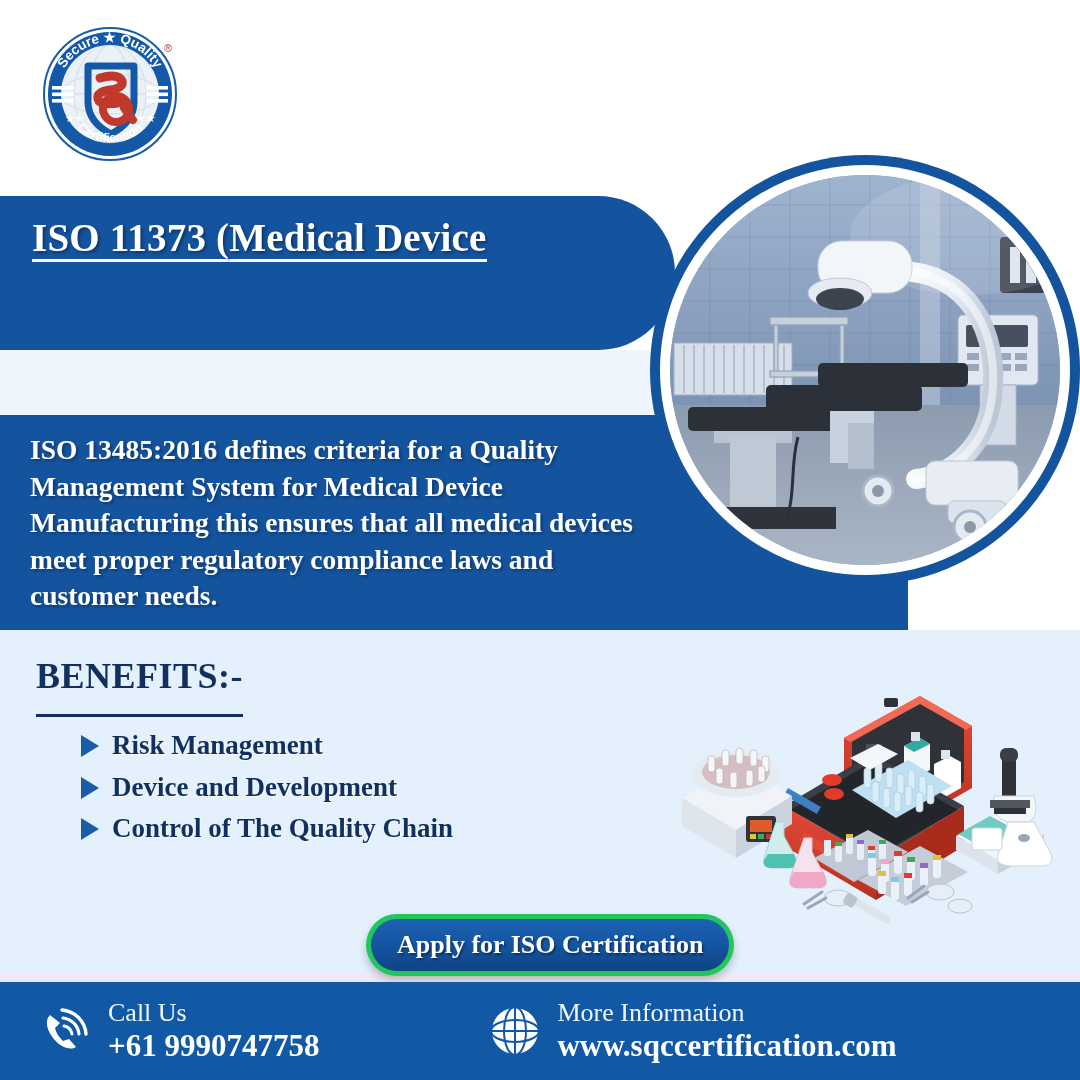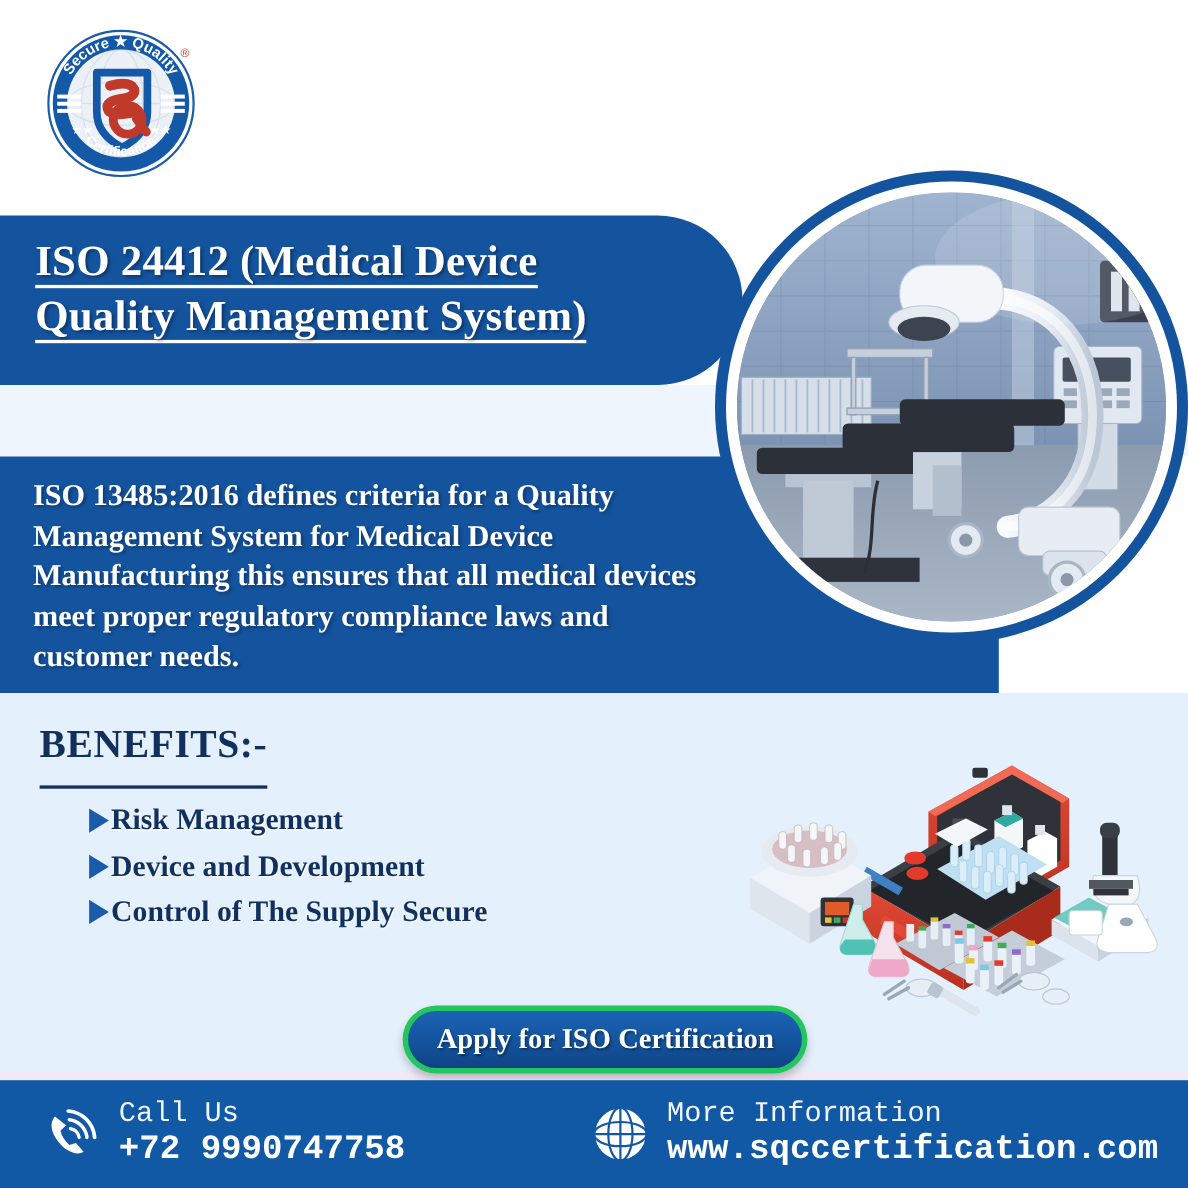--- a/index.html
+++ b/index.html
@@ -68,21 +68,21 @@
   
   .benefits-bg{position:absolute;left:0;top:630px;width:1080px;height:352px;background:#E4F0FC;z-index:1;}
   .benefits{position:absolute;left:36px;top:655px;width:520px;z-index:5;}
   .benefits-title{
     display:inline-block;color:#12305E;font-weight:bold;font-size:36px;
     border-bottom:3px solid #12305E;padding-bottom:17px;margin:0 0 14px 0;
     letter-spacing:.5px;
   }
   .benefit-list{list-style:none;margin:0;padding:0;}
   .benefit-item{
-    display:flex;align-items:center;gap:2px;margin:0 0 12px 6px;padding-left:39px;
+    display:flex;align-items:center;gap:13px;margin:0 0 12px 6px;padding-left:39px;
   }
   .arrow{
     width:0;height:0;flex:0 0 auto;
     border-left:18px solid #1A5BAA;
     border-top:11px solid transparent;border-bottom:11px solid transparent;
   }
   .benefit-label{
     color:#12305E;font-weight:bold;font-size:27px;line-height:1.1;
     text-shadow:1px 1px 1px rgba(255,255,255,.8);
   }
@@ -110,21 +110,21 @@
   .footer-gap{position:absolute;left:0;top:974px;width:1080px;height:8px;background:#F2E9F6;z-index:2;}
   .footer{
     position:absolute;left:0;top:982px;width:1080px;height:98px;background:#1259A5;z-index:10;
     display:flex;align-items:center;
   }
   .f-block{display:flex;align-items:center;}
   .f-block.call{margin-left:36px;}
   .f-block.web{margin-left:168px;}
   .f-icon{flex:0 0 auto;margin-right:14px;}
   .f-icon svg{display:block;}
-  .f-lines{display:flex;flex-direction:column;justify-content:space-between;font-family:Liberation Mono, monospace;}
+  .f-lines{display:flex;flex-direction:column;justify-content:space-between;font-family:Liberation Serif, serif;}
   .f-top{color:#F0F6FF;font-size:26px;line-height:1.15;font-weight:normal;}
   .f-bot{color:#ffffff;font-size:31px;line-height:1.18;font-weight:bold;}
 </style>
 </head>
 <body>
 
 <div class="poster">
 
   <div class="top-white"></div>
 
@@ -172,22 +172,21 @@
       <g fill="#ffffff" font-size="11">
         <text x="27" y="100">★★</text>
         <text x="98" y="100">★★</text>
       </g>
       <text x="126" y="30" font-family="&quot;Liberation Sans&quot;, sans-serif" font-size="11" fill="#C0392B">®</text>
     </svg>
   </div>
 
   <div class="title-bar">
     <div class="title-inner">
-      <div class="title-line">ISO 24412 (Medical Device</div><br>
-      <div class="title-line">Quality Management System)</div>
+      <div class="title-line">ISO 11373 (Medical Device</div><br>
     </div>
   </div>
 
   <div class="gap-band"></div>
 
   <div class="desc-block">
     <div class="desc-text">ISO 13485:2016 defines criteria for a Quality Management System for Medical Device Manufacturing this ensures that all medical devices meet proper regulatory compliance laws and customer needs.</div>
   </div>
 
   <div class="photo-wrap">
@@ -319,21 +318,21 @@
       <li class="benefit-item">
         <span class="arrow"></span>
         <span class="benefit-label">Risk Management</span>
       </li>
       <li class="benefit-item">
         <span class="arrow"></span>
         <span class="benefit-label">Device and Development</span>
       </li>
       <li class="benefit-item">
         <span class="arrow"></span>
-        <span class="benefit-label">Control of The Supply Secure</span>
+        <span class="benefit-label">Control of The Quality Chain</span>
       </li>
     </ul>
   </div>
 
   <div class="lab-illus">
     <svg viewBox="0 0 400 300" xmlns="http://www.w3.org/2000/svg">
       <defs>
         <linearGradient id="redA" x1="0" y1="0" x2="0" y2="1">
           <stop offset="0%" stop-color="#E24A37"></stop>
             <stop offset="100%" stop-color="#B9301F"></stop>
@@ -500,21 +499,21 @@
       <span class="f-icon">
         <svg width="58" height="58" viewBox="0 0 58 58" xmlns="http://www.w3.org/2000/svg">
           <path d="M 14,13 C 9,18 10,27 17,36 C 24,45 34,49 40,45 L 33,37 L 27,39 C 23,35 20,31 19,26 L 24,21 Z" fill="#FFFFFF"></path>
           <path d="M 26,8 A 26,26 0 0 1 50,32" fill="none" stroke="#FFFFFF" stroke-width="3.4" stroke-linecap="round"></path>
           <path d="M 27,16 A 18,18 0 0 1 43,32" fill="none" stroke="#FFFFFF" stroke-width="3.2" stroke-linecap="round"></path>
           <path d="M 28,24 A 10,10 0 0 1 36,32" fill="none" stroke="#FFFFFF" stroke-width="3" stroke-linecap="round"></path>
         </svg>
       </span>
       <span class="f-lines">
         <span class="f-top">Call Us</span>
-        <span class="f-bot">+72 9990747758</span>
+        <span class="f-bot">+61 9990747758</span>
       </span>
     </div>
 
     <div class="f-block web">
       <span class="f-icon">
         <svg width="56" height="56" viewBox="0 0 56 56" xmlns="http://www.w3.org/2000/svg">
           <circle cx="28" cy="28" r="24" fill="#FFFFFF"></circle>
           <g fill="none" stroke="#1259A5" stroke-width="2">
             <circle cx="28" cy="28" r="24"></circle>
             <line x1="4" y1="28" x2="52" y2="28"></line>

